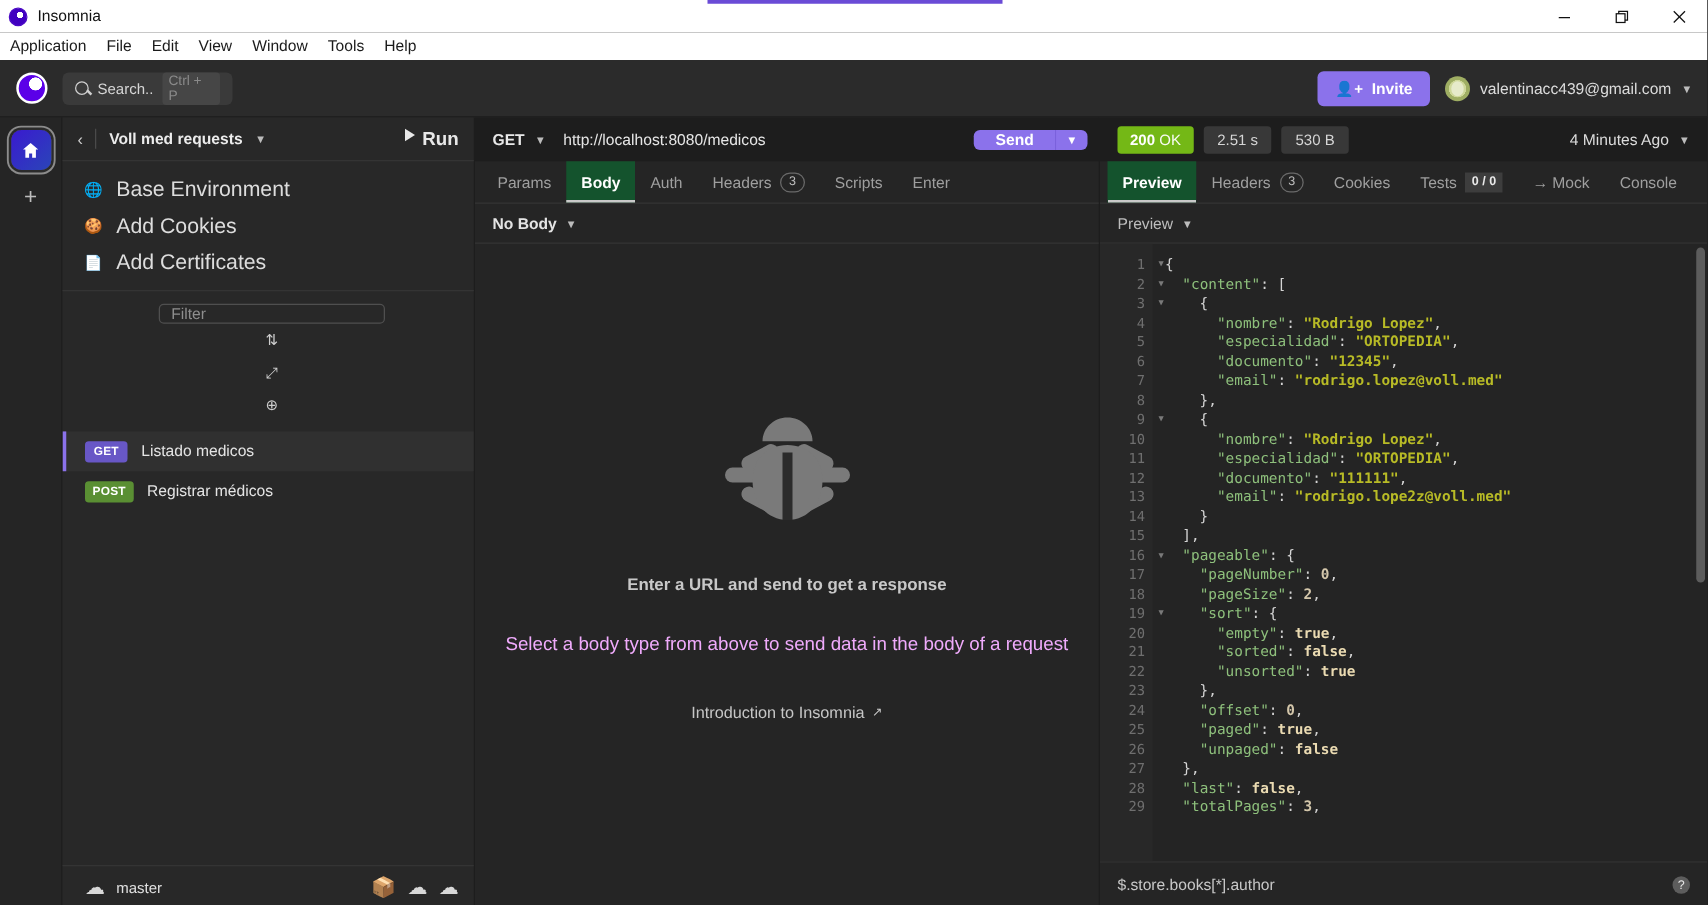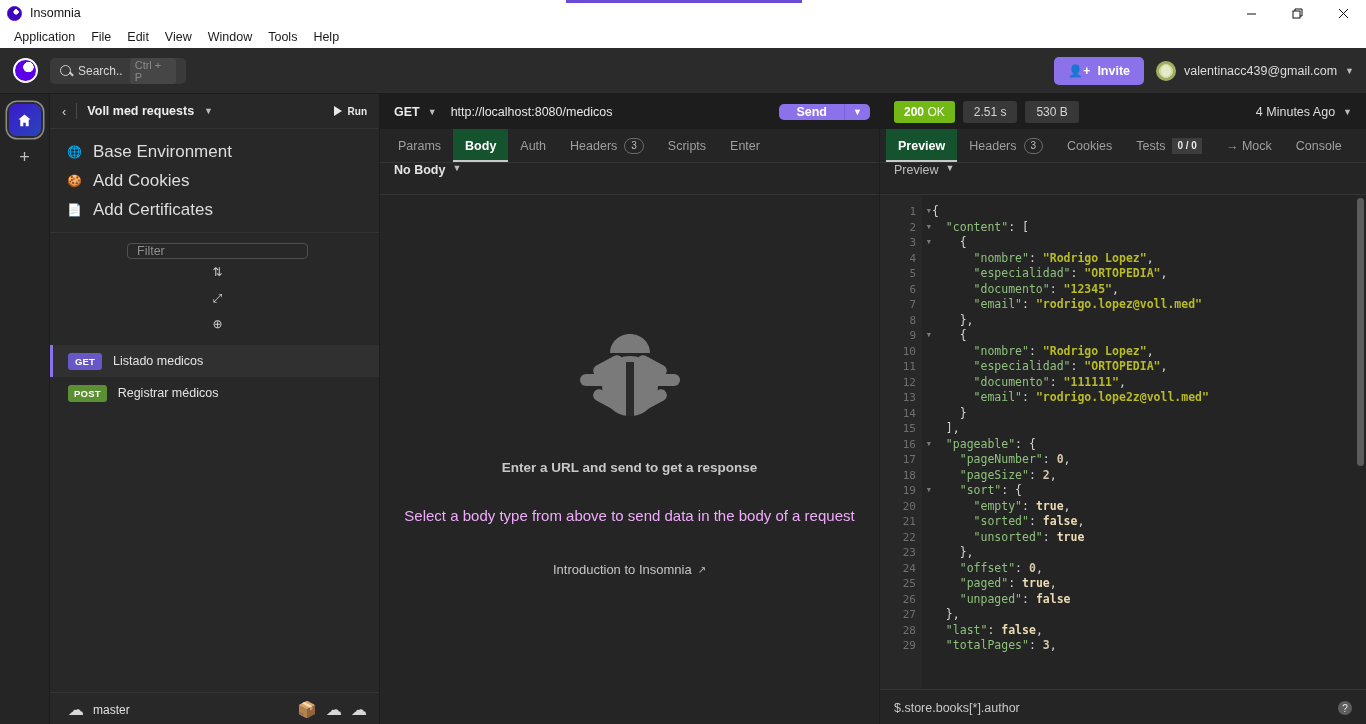--- a/index.html
+++ b/index.html
@@ -21,21 +21,21 @@
     border: 1.5px solid #4b09c6; margin-right: 8px; }
   .tb-title { font-size: 12.5px; color: #111; }
   .tb-drag-accent { position: absolute; left: 566px; top: 0; width: 236px; height: 3px; background: #6a4bd6; }
   .tb-buttons { margin-left: auto; display: flex; height: 26px; }
   .tb-btn { width: 46px; height: 26px; display: flex; align-items: center; justify-content: center;
     color: #111; font-size: 12px; }
   .tb-btn svg { display: block; }
 
   
   .menubar { height: 22px; background: #ffffff; display: flex; align-items: center;
-    padding-left: 6px; gap: 0px; }
+    padding-left: 0; gap: 0px; }
   .menu-item { font-size: 12.5px; color: #1a1a1a; padding: 2px 8px; }
 
   
   .appheader { height: 46px; background: #2b2b2b; display: flex; align-items: center;
     padding: 0 12px 0 0; border-bottom: 1px solid #1d1d1d; }
   .ah-logo-wrap { width: 50px; display: flex; align-items: center; justify-content: center; }
   .ah-logo { width: 25px; height: 25px; border-radius: 50%;
     background: radial-gradient(circle at 64% 34%, #ffffff 0 26%, #5b00e8 28% 100%);
     border: 2px solid #ffffff; }
   .search-box { display: flex; align-items: center; gap: 7px; background: #3a3a3a;
@@ -73,21 +73,21 @@
 
   
   .sidebar { width: 330px; background: #282828; display: flex; flex-direction: column;
     border-right: 1px solid #1d1d1d; }
   .sb-head { height: 35px; display: flex; align-items: center; padding: 0 12px;
     border-bottom: 1px solid #343434; gap: 10px; }
   .sb-back { color: #cfcfcf; font-size: 13px; }
   .sb-div { width: 1px; height: 16px; background: #4a4a4a; }
   .sb-wsname { font-size: 12.5px; font-weight: bold; color: #ececec; }
   .sb-run { margin-left: auto; display: flex; gap: 6px;
-    font-size: 10px; font-weight: bold; color: #e8e8e8; }
+    font-size: 15px; font-weight: bold; color: #e8e8e8; }
   .play-tri { width: 0; height: 0; border-left: 8px solid #e8e8e8;
     border-top: 5px solid transparent; border-bottom: 5px solid transparent; }
 
   .sb-meta { padding: 8px 0 8px 0; border-bottom: 1px solid #343434; }
   .sb-meta-row { height: 29px; display: flex; align-items: center; gap: 11px; padding: 0 12px 0 18px; }
   .sb-meta-label { font-size: 17px; color: #ddd; }
   .mi { width: 14px; display:flex; align-items:center; justify-content:center; font-size: 12px; }
 
   .sb-filter-row { display: flex; align-items: center; gap: 0; padding: 10px 12px 8px 18px; flex-direction: column; }
   .filter-input { flex: 1; height: 26px; background: transparent; border: 1px solid #4f4f4f;
@@ -133,21 +133,21 @@
     padding-left: 6px; }
   .tab { display: flex; align-items: center; gap: 7px; padding: 0 12px; font-size: 12.5px;
     color: #9f9f9f; }
   .tab.active { color: #ffffff; font-weight: bold; background: #14532d;
     box-shadow: inset 0 -2px 0 #c9c9c9; }
   .tab-badge { font-size: 10px; color: #bdbdbd; border: 1px solid #6a6a6a;
     border-radius: 9px; padding: 0px 6px; line-height: 14px; }
   .tab-badge.solid { background: #3d3d3d; border: none; color: #e9e9e9; font-weight: bold;
     border-radius: 0; padding: 1px 5px; }
 
-  .subbar { height: 32px; display: flex; align-items: flex-start; padding-left: 14px;
+  .subbar { height: 32px; display: flex; align-items: center; padding-left: 14px;
     border-bottom: 1px solid #343434; }
   .subbar-label { font-size: 12.5px; font-weight: bold; color: #e4e4e4; }
 
   .empty-state { flex: 1; display: flex; flex-direction: column; align-items: center;
     justify-content: center; gap: 0; padding-bottom: 14px; }
   .bug { margin-bottom: 30px; }
   .es-title { font-size: 13.5px; font-weight: bold; color: #c8c8c8; }
   .es-sub { font-size: 15px; color: #f0abfc; margin-top: 32px; }
   .es-link { font-size: 13px; color: #c6c6c6; margin-top: 38px; display:flex; gap:6px; align-items:center;}
   .ext-ico { font-size: 10px; }

